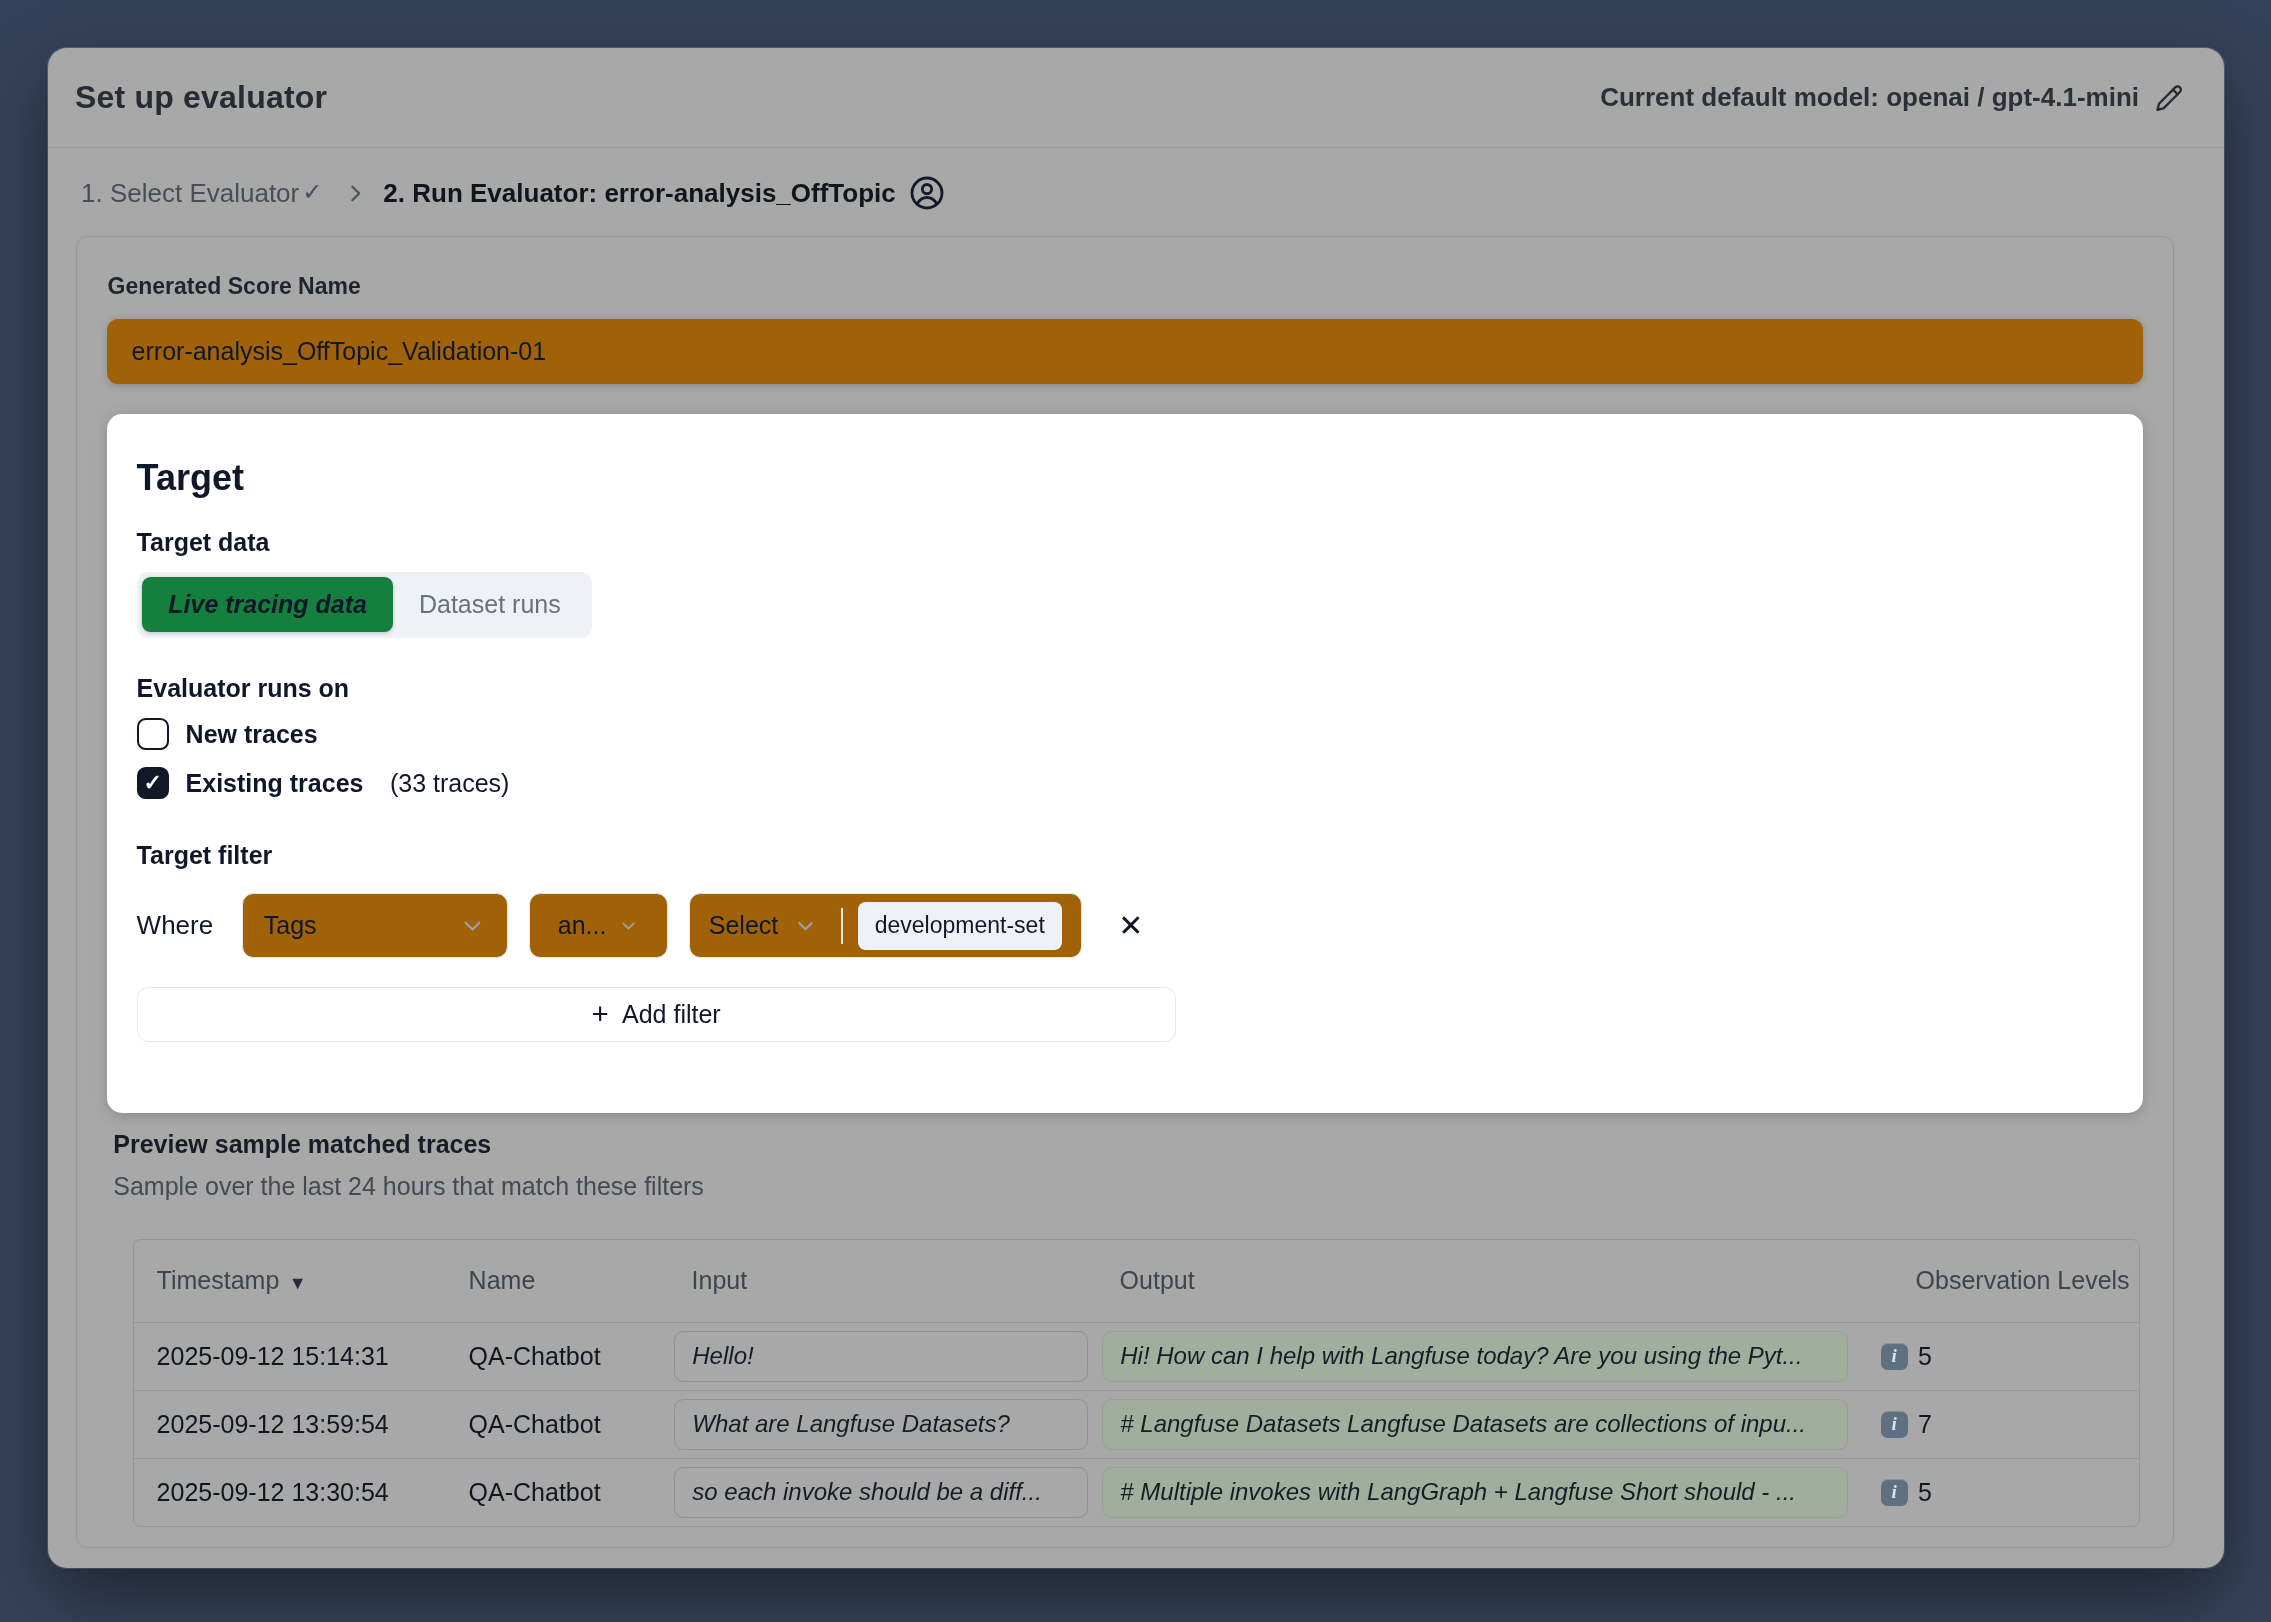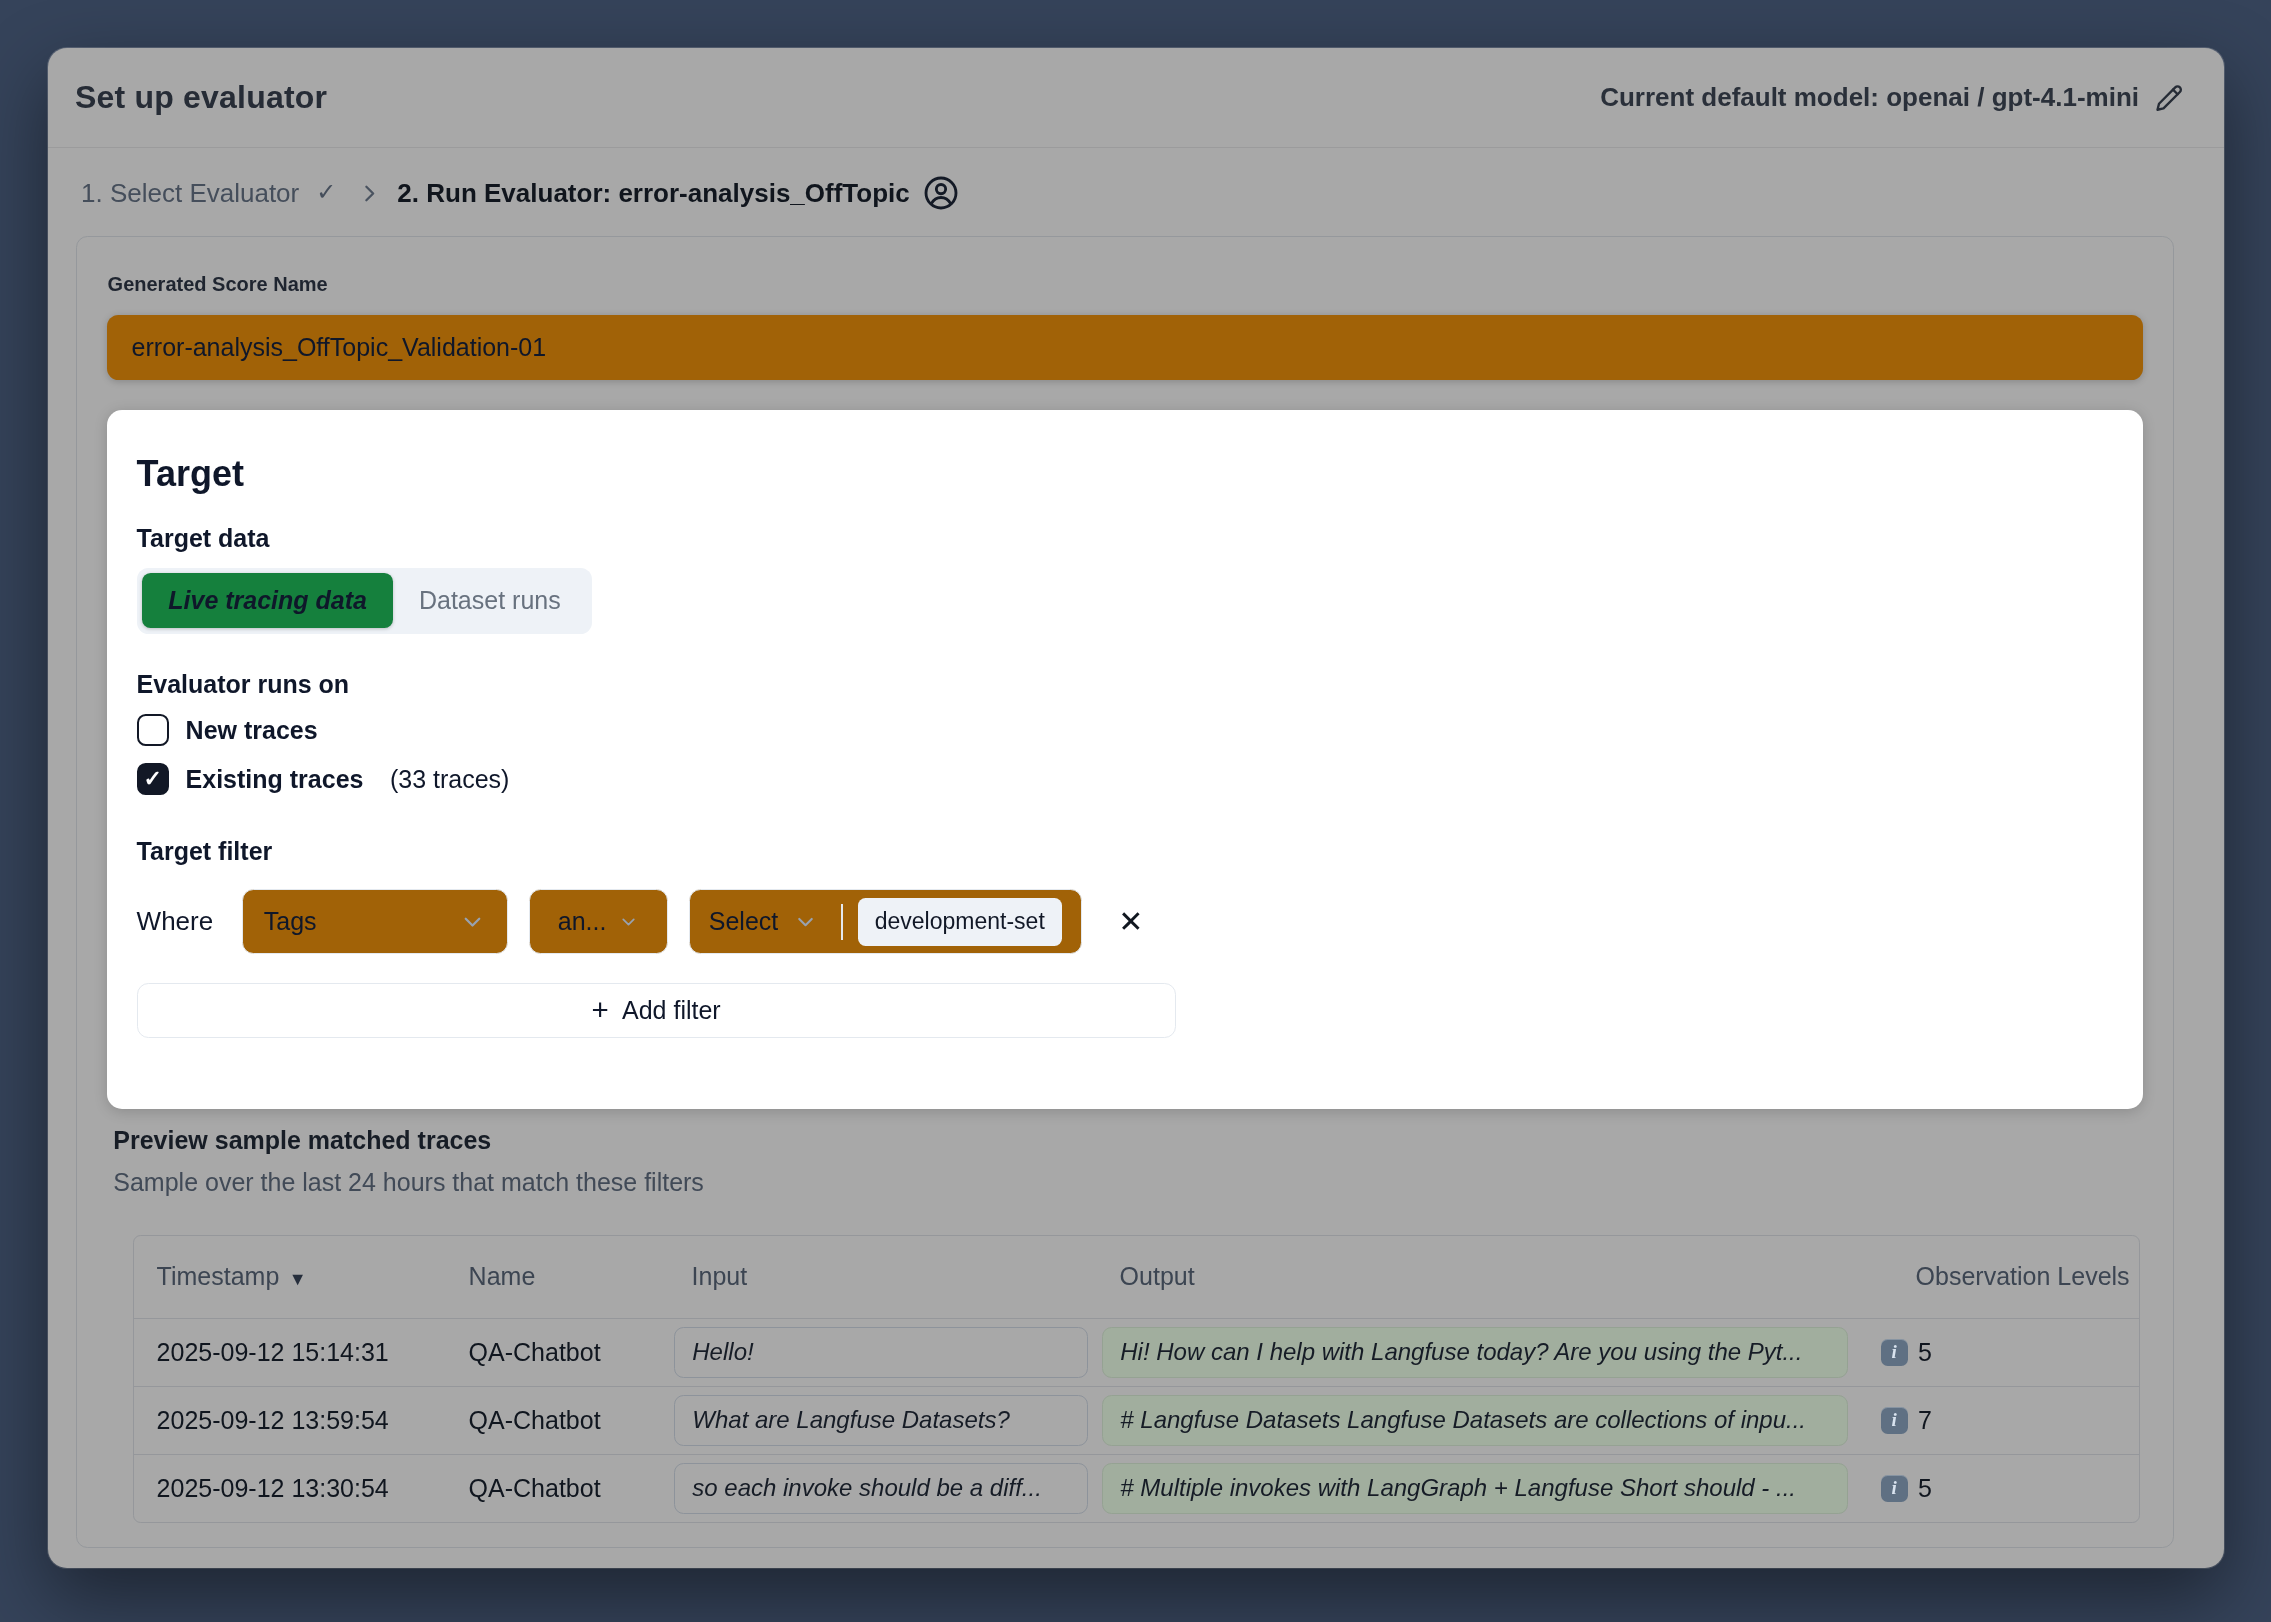--- a/index.html
+++ b/index.html
@@ -20,27 +20,27 @@
     box-shadow:0 28.5px 76px rgba(0,0,0,.45), 0 0 0 1px rgba(255,255,255,.18);
   }
   .modal-header{height:100px;display:flex;align-items:center;justify-content:space-between;
     padding:0 40px 0 27px;border-bottom:1px solid #9b9b9c;box-sizing:border-box;}
   .modal-title{font-size:32px;font-weight:700;color:#262c36;letter-spacing:0.2px;}
   .model-row{display:flex;align-items:center;gap:15px;}
   .model-label{font-size:26px;font-weight:600;color:#2a303a;}
   .icon-btn{display:flex;align-items:center;justify-content:center;background:none;border:none;padding:0;cursor:pointer;}
   
   .breadcrumb{display:flex;align-items:center;gap:15px;padding:27px 27px 25px 27px;font-size:26px;}
-  .bc-step1{display:flex;align-items:flex-start;gap:17px;color:#454e5b;background:none;border:none;font:inherit;cursor:pointer;}
+  .bc-step1{display:flex;align-items:flex-start;gap:3px;color:#454e5b;background:none;border:none;font:inherit;cursor:pointer;}
   .bc-check{font-size:24px;color:#454e5b;}
   .bc-step2{display:flex;align-items:center;gap:13.3px;color:#10151d;font-weight:700;}
   
   .step{margin:0 50px 0 27.6px;height:1312px;border:1px solid #95989c;border-radius:11.4px;
     padding:32px 30px;box-sizing:border-box;overflow:hidden;}
-  .field-label{font-size:20px;font-weight:600;color:#1f2530;margin:3.8px 0 19px 1px;}
+  .field-label{font-size:23px;font-weight:600;color:#1f2530;margin:3.8px 0 19px 1px;}
   .score-input{display:block;width:100%;height:65px;border:none;border-radius:11.4px;background:#a16207;
     padding:0 25px;font-family:"Liberation Sans",sans-serif;font-size:25px;color:#0f172a;
     box-sizing:border-box;box-shadow:0 1.9px 7.6px rgba(0,0,0,.18);outline:none;}
   
   .card{margin-top:30px;height:699px;background:#ffffff;border-radius:15px;
     padding:34px 34px 34px 30px;box-sizing:border-box;box-shadow:0 2.9px 13.3px rgba(0,0,0,.16);overflow:hidden;}
   .card-title{font-size:36px;font-weight:700;color:#0f172a;margin:9.5px 0 28.5px;}
   .card-label{font-size:25px;font-weight:600;color:#0f172a;margin:0 0 15px;}
   .segmented{display:inline-flex;background:#eef2f7;border-radius:11.4px;padding:5.7px;}
   .seg{display:flex;align-items:center;height:55px;padding:0 26px;font-size:25px;border:none;background:none;

